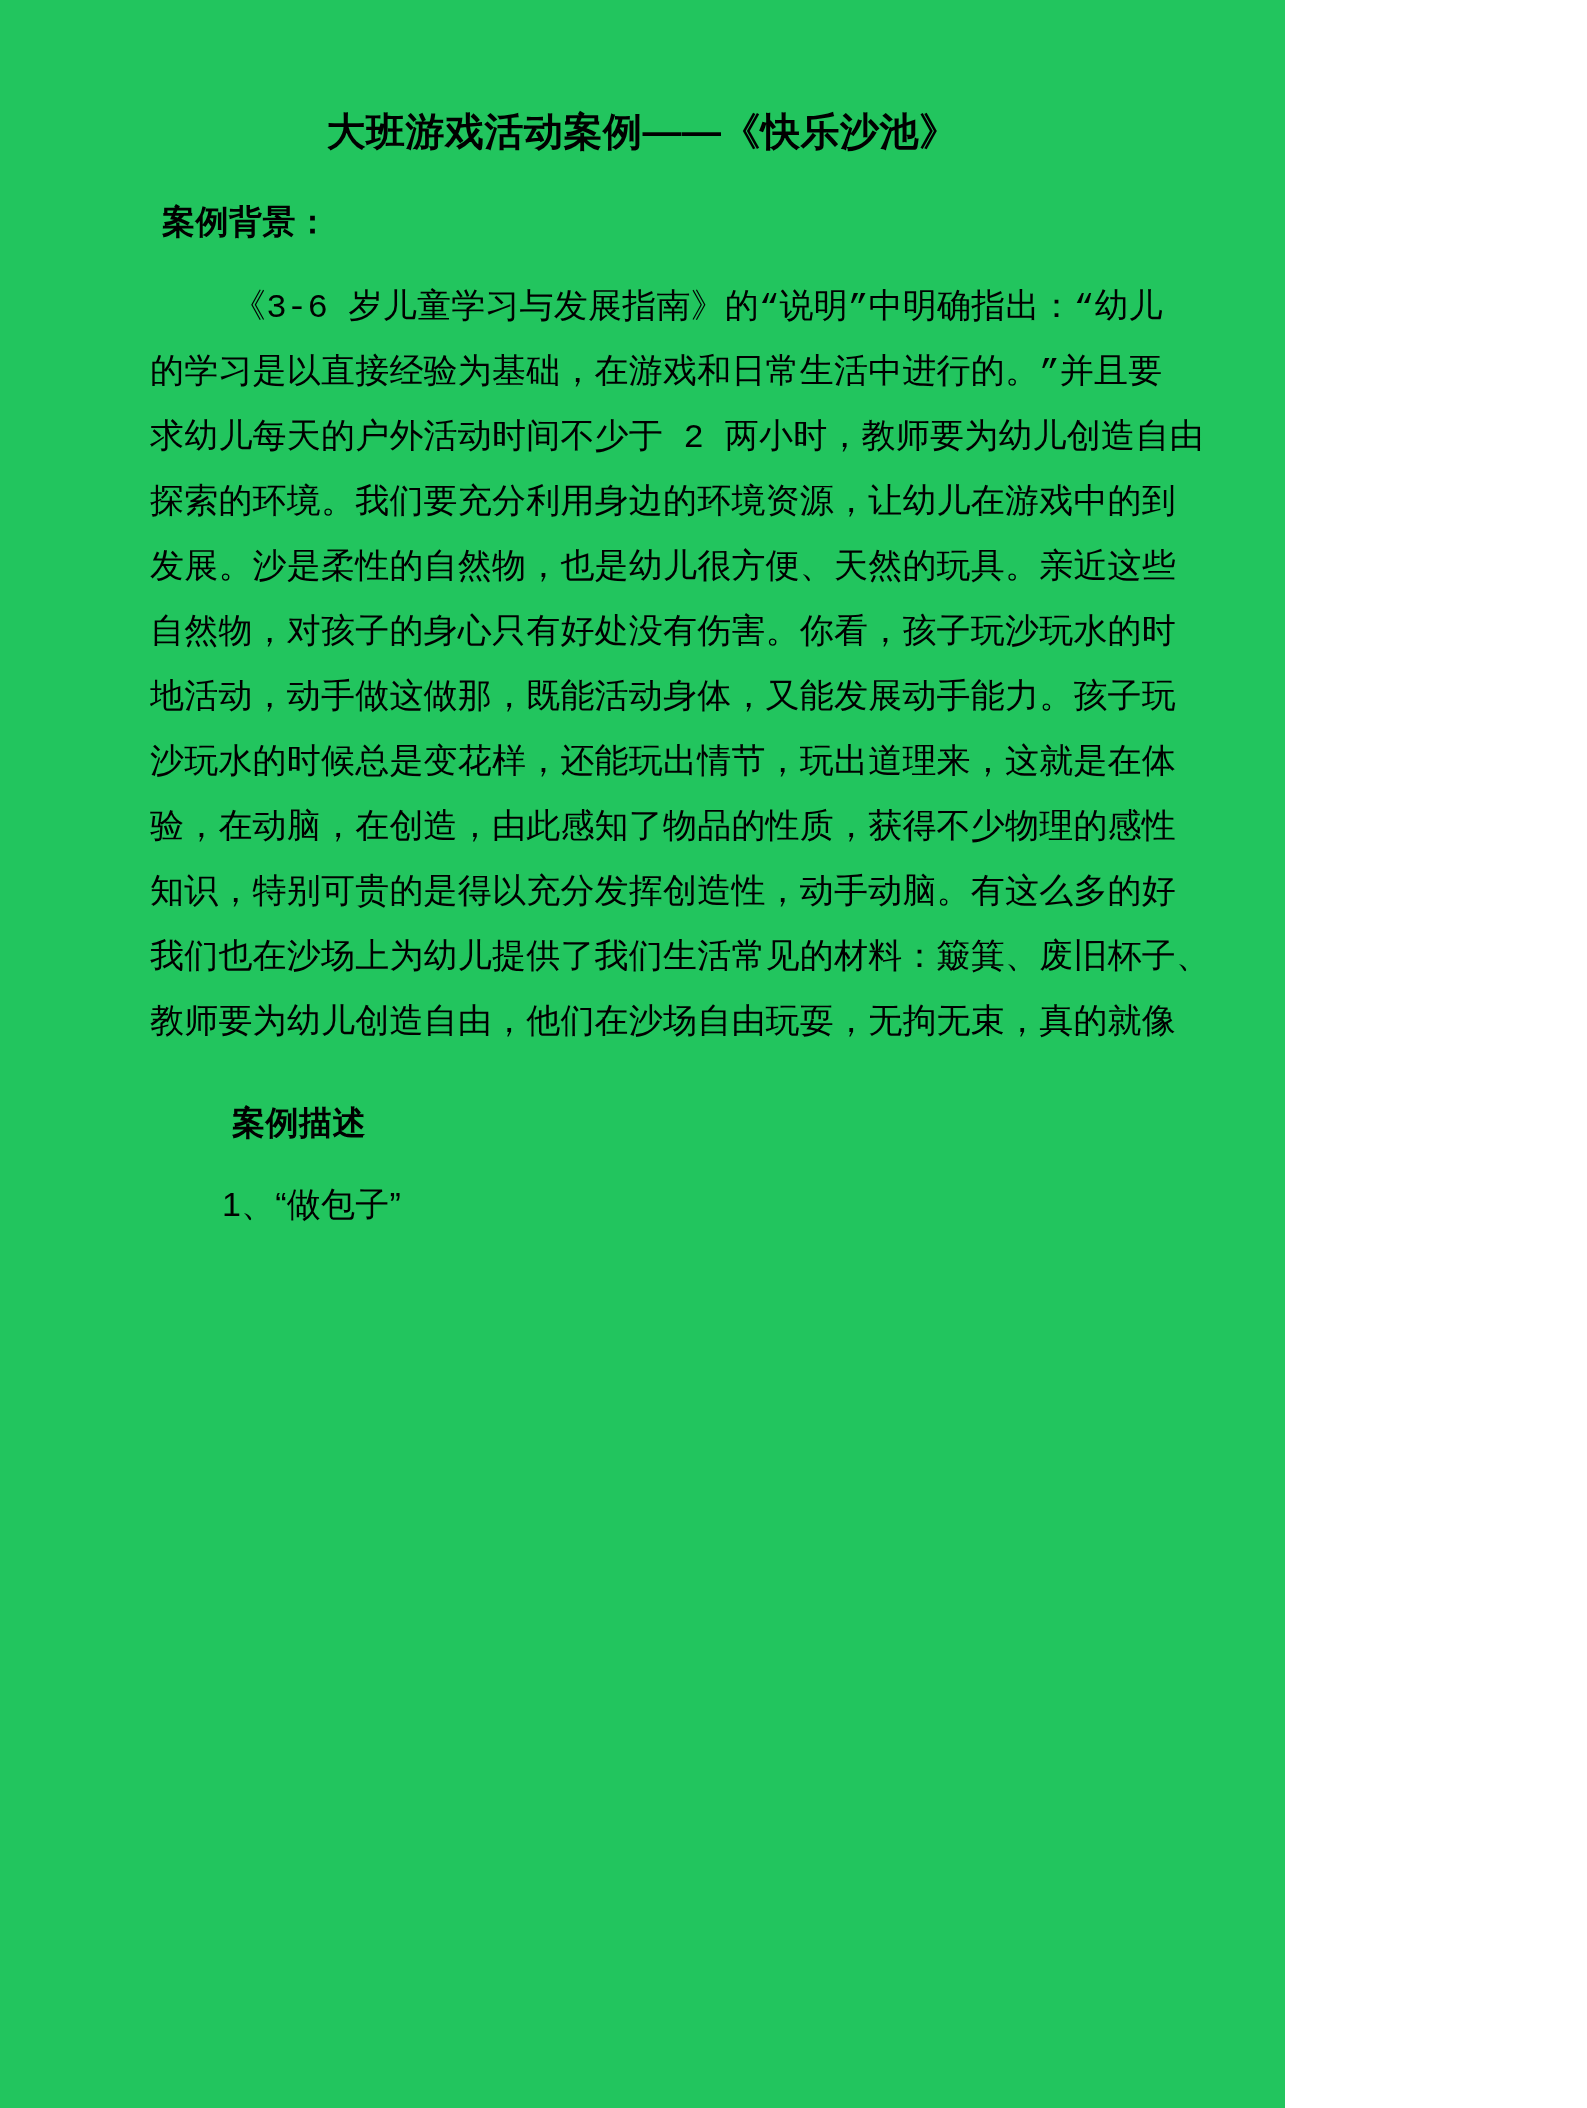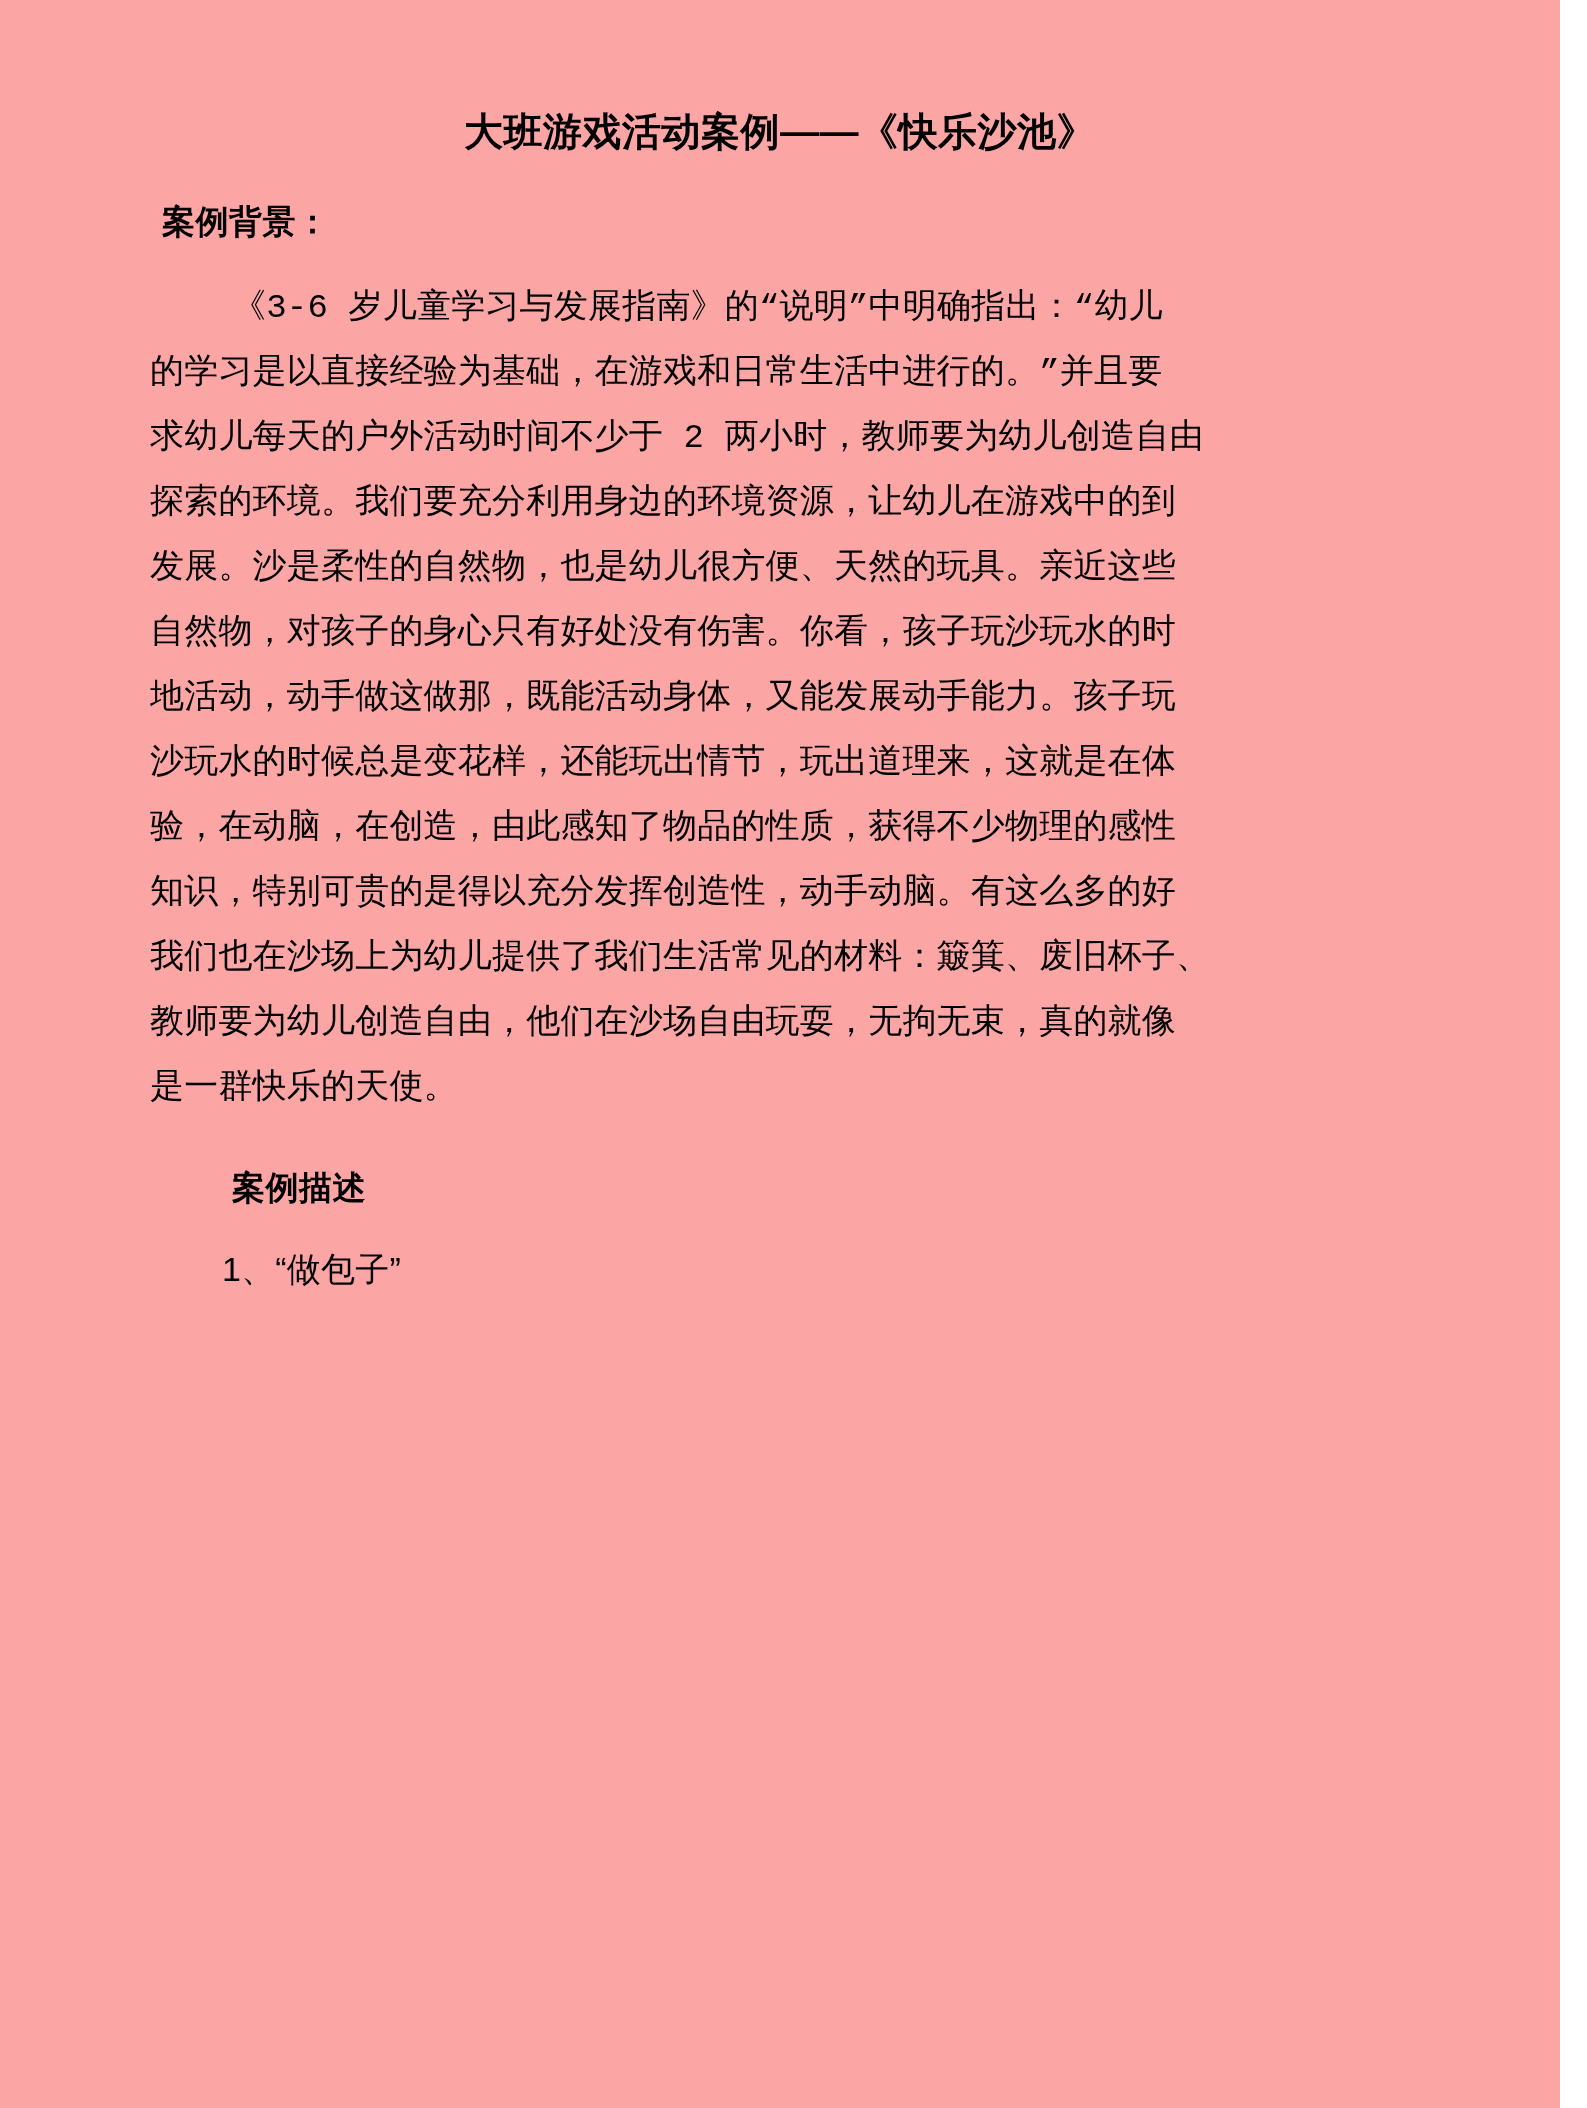--- a/index.html
+++ b/index.html
@@ -9,25 +9,25 @@
   }
   body {
     width: 1587px;
     height: 2108px;
     font-family: "Liberation Sans", "DejaVu Sans", sans-serif;
     color: #000000;
     -webkit-font-smoothing: antialiased;
   }
   .page {
     position: relative;
-    width: 1560px;
+    width: 1285px;
     height: 2108px;
     box-sizing: border-box;
     padding: 0 150px;
-    background: #fca5a5;
+    background: #22c55e;
     overflow: hidden;
   }
   .doc-title {
     text-align: center;
     font-size: 39px;
     font-weight: bold;
     letter-spacing: 0.5px;
     margin: 0;
     padding-top: 108px;
     line-height: 1.25;
@@ -90,21 +90,20 @@
     <p class="body-line">求幼儿每天的户外活动时间不少于 2 两小时，教师要为幼儿创造自由</p>
     <p class="body-line">探索的环境。我们要充分利用身边的环境资源，让幼儿在游戏中的到</p>
     <p class="body-line">发展。沙是柔性的自然物，也是幼儿很方便、天然的玩具。亲近这些</p>
     <p class="body-line">自然物，对孩子的身心只有好处没有伤害。你看，孩子玩沙玩水的时</p>
     <p class="body-line">地活动，动手做这做那，既能活动身体，又能发展动手能力。孩子玩</p>
     <p class="body-line">沙玩水的时候总是变花样，还能玩出情节，玩出道理来，这就是在体</p>
     <p class="body-line">验，在动脑，在创造，由此感知了物品的性质，获得不少物理的感性</p>
     <p class="body-line">知识，特别可贵的是得以充分发挥创造性，动手动脑。有这么多的好</p>
     <p class="body-line">我们也在沙场上为幼儿提供了我们生活常见的材料：簸箕、废旧杯子、</p>
     <p class="body-line">教师要为幼儿创造自由，他们在沙场自由玩耍，无拘无束，真的就像</p>
-    <p class="body-line">是一群快乐的天使。</p>
   </div>
 
   <h2 class="section-heading indented">案例描述</h2>
 
   <p class="list-item">1、“做包子”</p>
 
 
 </div>
 
 </body></html>

